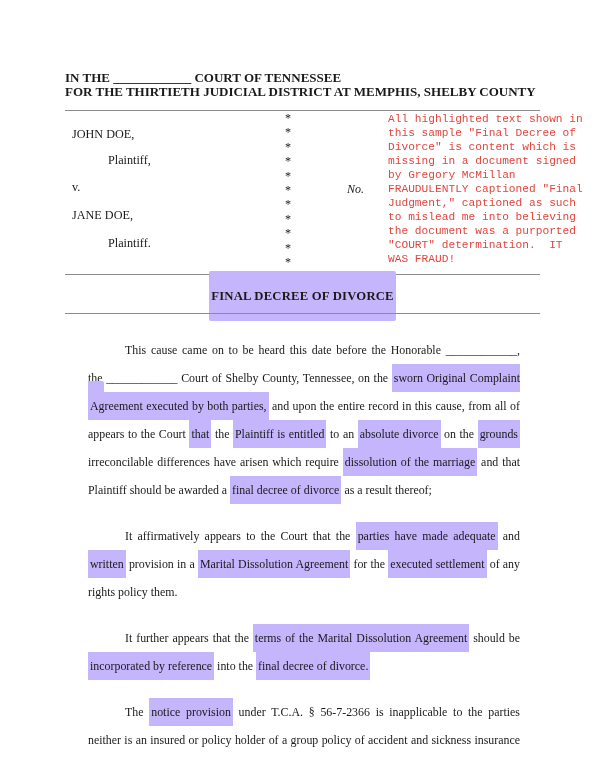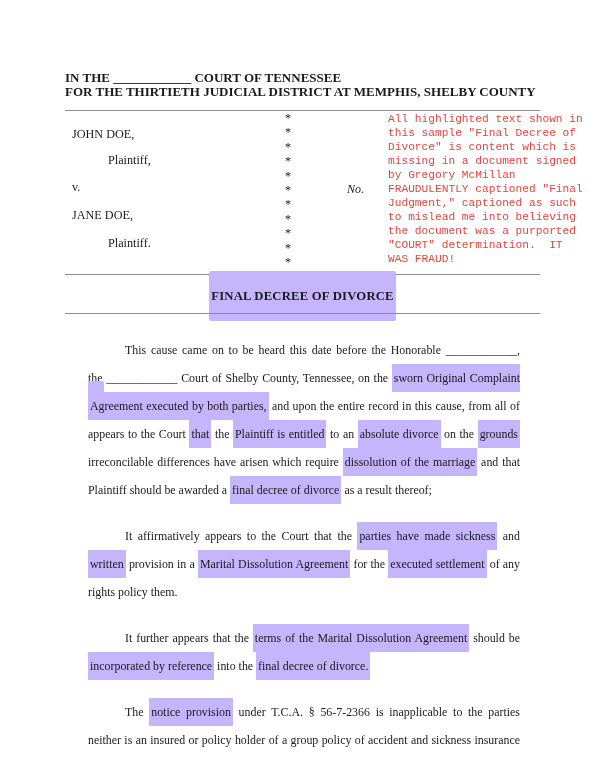--- a/index.html
+++ b/index.html
@@ -150,21 +150,21 @@
   <div class="docbody" id="doc-body">
       <div class="para">
         <div class="line j ind"><span>This cause came on to be heard this date before the Honorable ____________, Judge of</span></div>
         <div class="line j"><span>the ____________ Court of Shelby County, Tennessee, on the </span><span class="hl">sworn Original Complaint for</span></div>
         <div class="line j"><span class="hl">Agreement executed by both parties,</span><span> and upon the entire record in this cause, from all of which it</span></div>
         <div class="line j"><span>appears to the Court </span><span class="hl">that</span><span> the </span><span class="hl">Plaintiff is entitled</span><span> to an </span><span class="hl">absolute divorce</span><span> on the </span><span class="hl">grounds</span><span> that</span></div>
         <div class="line j"><span>irreconcilable differences have arisen which require </span><span class="hl">dissolution of the marriage</span><span> and that the</span></div>
         <div class="line"><span>Plaintiff should be awarded a </span><span class="hl">final decree of divorce</span><span> as a result thereof;</span></div>
       </div>
       <div class="para">
-        <div class="line j ind"><span>It affirmatively appears to the Court that the </span><span class="hl">parties have made sickness</span><span> and sufficient</span></div>
+        <div class="line j ind"><span>It affirmatively appears to the Court that the </span><span class="hl">parties have made adequate</span><span> and sufficient</span></div>
         <div class="line j"><span class="hl">written</span><span> provision in a </span><span class="hl">Marital Dissolution Agreement</span><span> for the </span><span class="hl">executed settlement</span><span> of any property</span></div>
         <div class="line"><span>rights policy them.</span></div>
       </div>
       <div class="para">
         <div class="line j ind"><span>It further appears that the </span><span class="hl">terms of the Marital Dissolution Agreement</span><span> should be</span></div>
         <div class="line"><span class="hl">incorporated by reference</span><span> into the </span><span class="hl">final decree of divorce.</span></div>
       </div>
       <div class="para">
         <div class="line j ind"><span>The </span><span class="hl">notice provision</span><span> under T.C.A. § 56-7-2366 is inapplicable to the parties because</span></div>
         <div class="line j"><span>neither is an insured or policy holder of a group policy of accident and sickness insurance offered</span></div>

